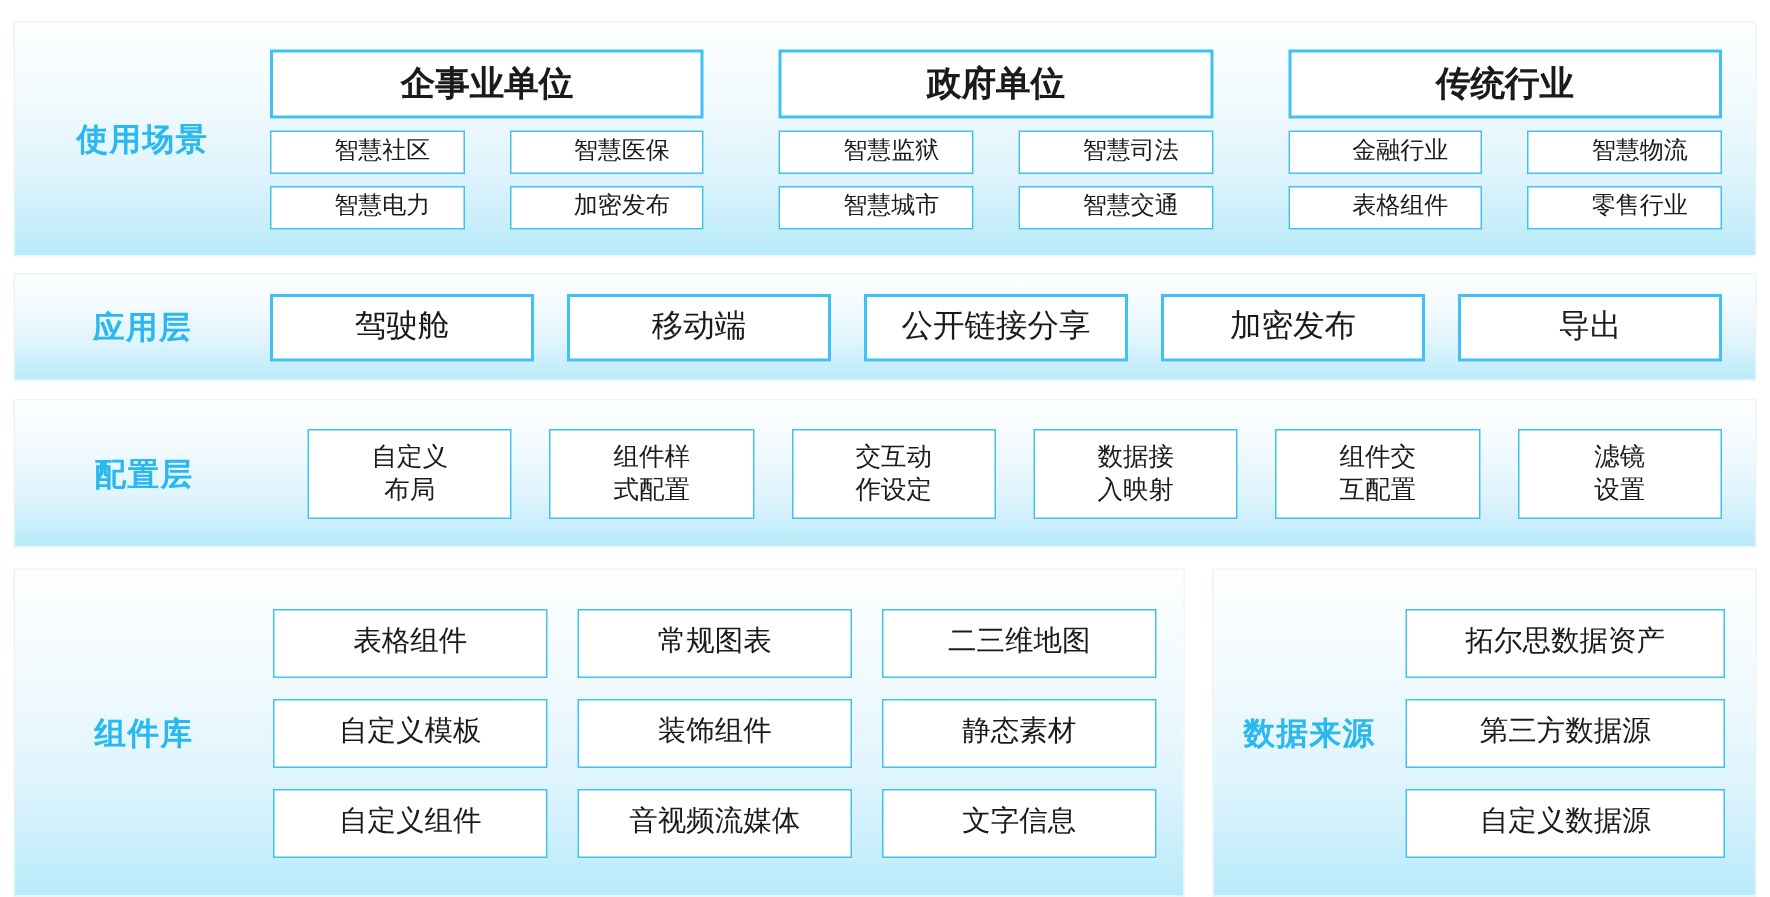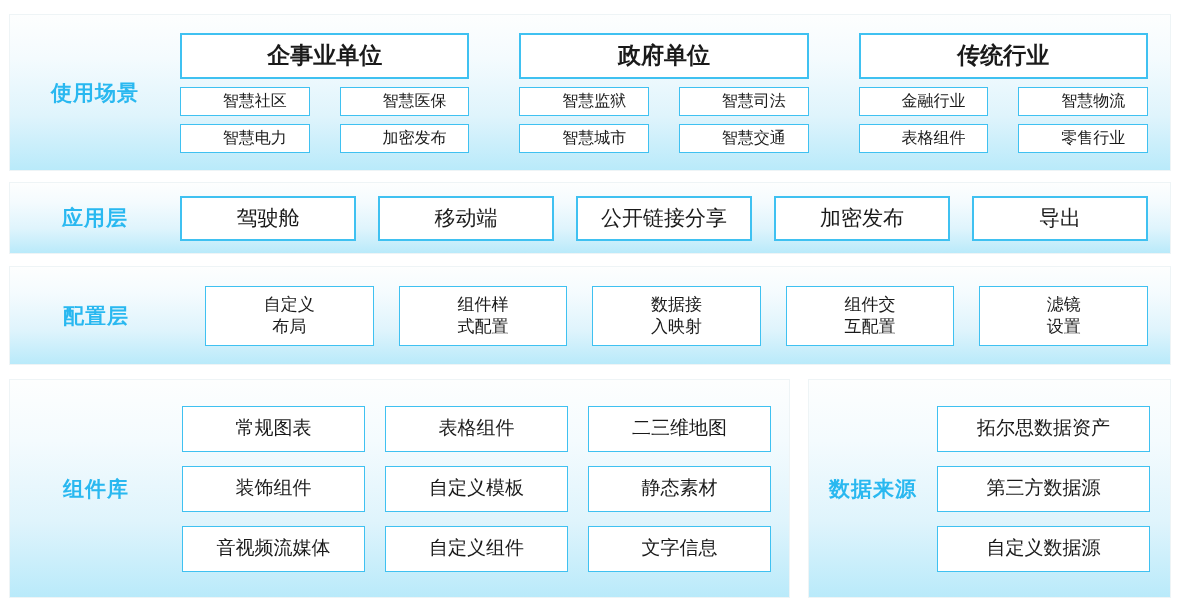--- a/index.html
+++ b/index.html
@@ -214,48 +214,52 @@
       <div class="cfg-row">
         <div class="box thin cfg-box">
           <span>自定义</span>
           <span>布局</span>
         </div>
         <div class="box thin cfg-box">
           <span>组件样</span>
           <span>式配置</span>
         </div>
         <div class="box thin cfg-box">
+          <span>交互动</span>
+          <span>作设定</span>
+        </div>
+        <div class="box thin cfg-box">
           <span>数据接</span>
           <span>入映射</span>
         </div>
         <div class="box thin cfg-box">
           <span>组件交</span>
           <span>互配置</span>
         </div>
         <div class="box thin cfg-box">
           <span>滤镜</span>
           <span>设置</span>
         </div>
       </div>
     </div>
   </div>
 
   <div class="panel" id="panel-components">
     <div class="panel-row">
       <div class="sec-label">组件库</div>
       <div class="cmp-grid">
+        <div class="cmp-col">
+          <div class="box thin cmp-box">表格组件</div>
+          <div class="box thin cmp-box">自定义模板</div>
+          <div class="box thin cmp-box">自定义组件</div>
+        </div>
         <div class="cmp-col">
           <div class="box thin cmp-box">常规图表</div>
           <div class="box thin cmp-box">装饰组件</div>
           <div class="box thin cmp-box">音视频流媒体</div>
-        </div>
-        <div class="cmp-col">
-          <div class="box thin cmp-box">表格组件</div>
-          <div class="box thin cmp-box">自定义模板</div>
-          <div class="box thin cmp-box">自定义组件</div>
         </div>
         <div class="cmp-col">
           <div class="box thin cmp-box">二三维地图</div>
           <div class="box thin cmp-box">静态素材</div>
           <div class="box thin cmp-box">文字信息</div>
         </div>
       </div>
     </div>
   </div>
 

